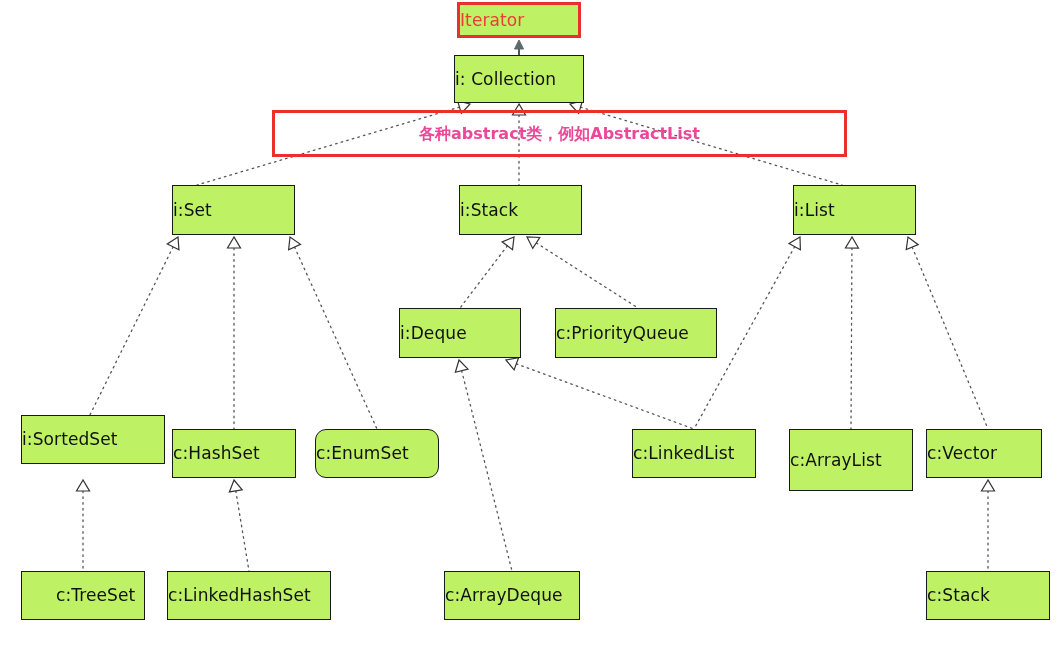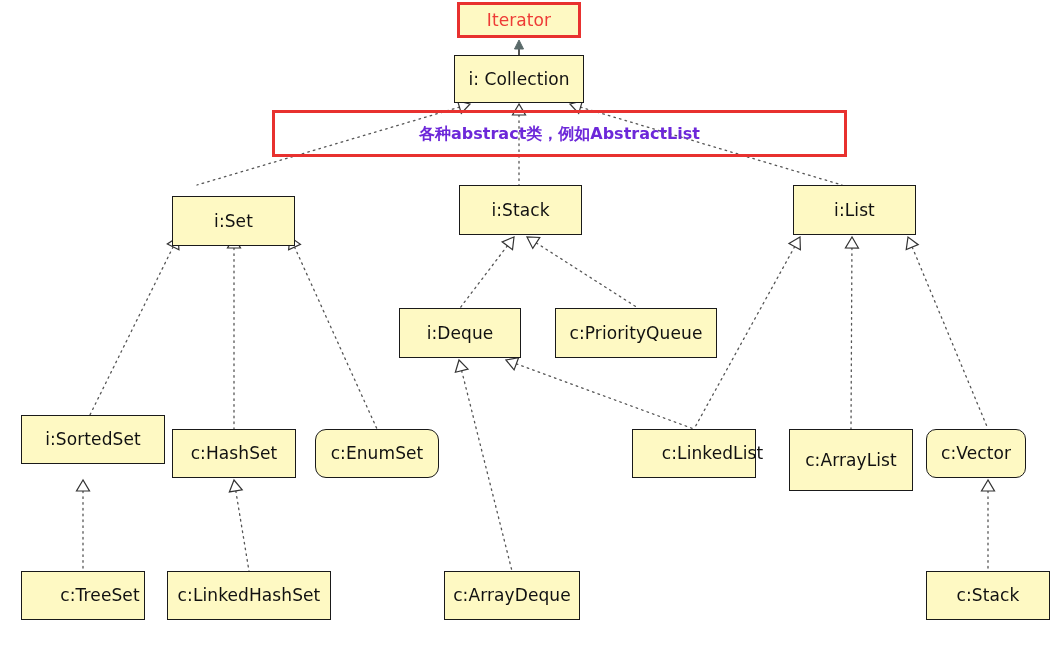--- a/index.html
+++ b/index.html
@@ -24,22 +24,22 @@
     top: 0;
     width: 1064px;
     height: 671px;
     pointer-events: none;
   }
   .node {
     position: absolute;
     box-sizing: border-box;
     display: flex;
     align-items: center;
-    justify-content: center;
-    background: #fef9c3;
+    justify-content: flex-start;
+    background: #bef264;
     border: 1px solid #1a1a1a;
     color: #111111;
     font-family: "DejaVu Sans", "Liberation Sans", sans-serif;
     font-size: 17px;
     line-height: 1;
     letter-spacing: 0.1px;
     white-space: nowrap;
     z-index: 2;
   }
   .node.accent {
@@ -47,21 +47,21 @@
     color: #ee3b36;
   }
   .note {
     position: absolute;
     box-sizing: border-box;
     display: flex;
     align-items: center;
     justify-content: center;
     background: transparent;
     border: 3px solid #e8312f;
-    color: #6d28d9;
+    color: #ec4899;
     font-family: "DejaVu Sans", "Liberation Sans", sans-serif;
     font-size: 16px;
     font-weight: bold;
     line-height: 1;
     white-space: nowrap;
     z-index: 3;
   }
 </style>
 </head>
 <body>
@@ -109,21 +109,21 @@
       </g>
   </svg>
 
   <div id="nodes-layer">
       <div class="node accent" id="node-iterator" style="left: 457px; top: 2px; width: 124px; height: 36px;">
         <span>Iterator</span>
       </div>
       <div class="node" id="node-collection" style="left: 454px; top: 55px; width: 130px; height: 48px;">
         <span>i: Collection</span>
       </div>
-      <div class="node" id="node-set" style="left: 172px; top: 185px; width: 123px; height: 50px; margin-top: 11px;">
+      <div class="node" id="node-set" style="left: 172px; top: 185px; width: 123px; height: 50px;">
         <span>i:Set</span>
       </div>
       <div class="node" id="node-queue" style="left: 459px; top: 185px; width: 123px; height: 50px;">
         <span>i:Stack</span>
       </div>
       <div class="node" id="node-list" style="left: 793px; top: 185px; width: 123px; height: 50px;">
         <span>i:List</span>
       </div>
       <div class="node" id="node-deque" style="left: 399px; top: 308px; width: 122px; height: 50px;">
         <span>i:Deque</span>
@@ -133,27 +133,27 @@
       </div>
       <div class="node" id="node-sortedset" style="left: 21px; top: 415px; width: 144px; height: 49px;">
         <span>i:SortedSet</span>
       </div>
       <div class="node" id="node-hashset" style="left: 172px; top: 429px; width: 124px; height: 49px;">
         <span>c:HashSet</span>
       </div>
       <div class="node" id="node-enumset" style="left: 315px; top: 429px; width: 124px; height: 49px; border-radius: 11px;">
         <span>c:EnumSet</span>
       </div>
-      <div class="node" id="node-linkedlist" style="left: 632px; top: 429px; width: 124px; height: 49px; padding-left: 37px;">
+      <div class="node" id="node-linkedlist" style="left: 632px; top: 429px; width: 124px; height: 49px;">
         <span>c:LinkedList</span>
       </div>
       <div class="node" id="node-arraylist" style="left: 789px; top: 429px; width: 124px; height: 62px;">
         <span>c:ArrayList</span>
       </div>
-      <div class="node" id="node-vector" style="left: 926px; top: 429px; width: 100px; height: 49px; border-radius: 10px;">
+      <div class="node" id="node-vector" style="left: 926px; top: 429px; width: 116px; height: 49px;">
         <span>c:Vector</span>
       </div>
       <div class="node" id="node-treeset" style="left: 21px; top: 571px; width: 124px; height: 49px; padding-left: 34px;">
         <span>c:TreeSet</span>
       </div>
       <div class="node" id="node-linkedhashset" style="left: 167px; top: 571px; width: 164px; height: 49px;">
         <span>c:LinkedHashSet</span>
       </div>
       <div class="node" id="node-arraydeque" style="left: 444px; top: 571px; width: 136px; height: 49px;">
         <span>c:ArrayDeque</span>

